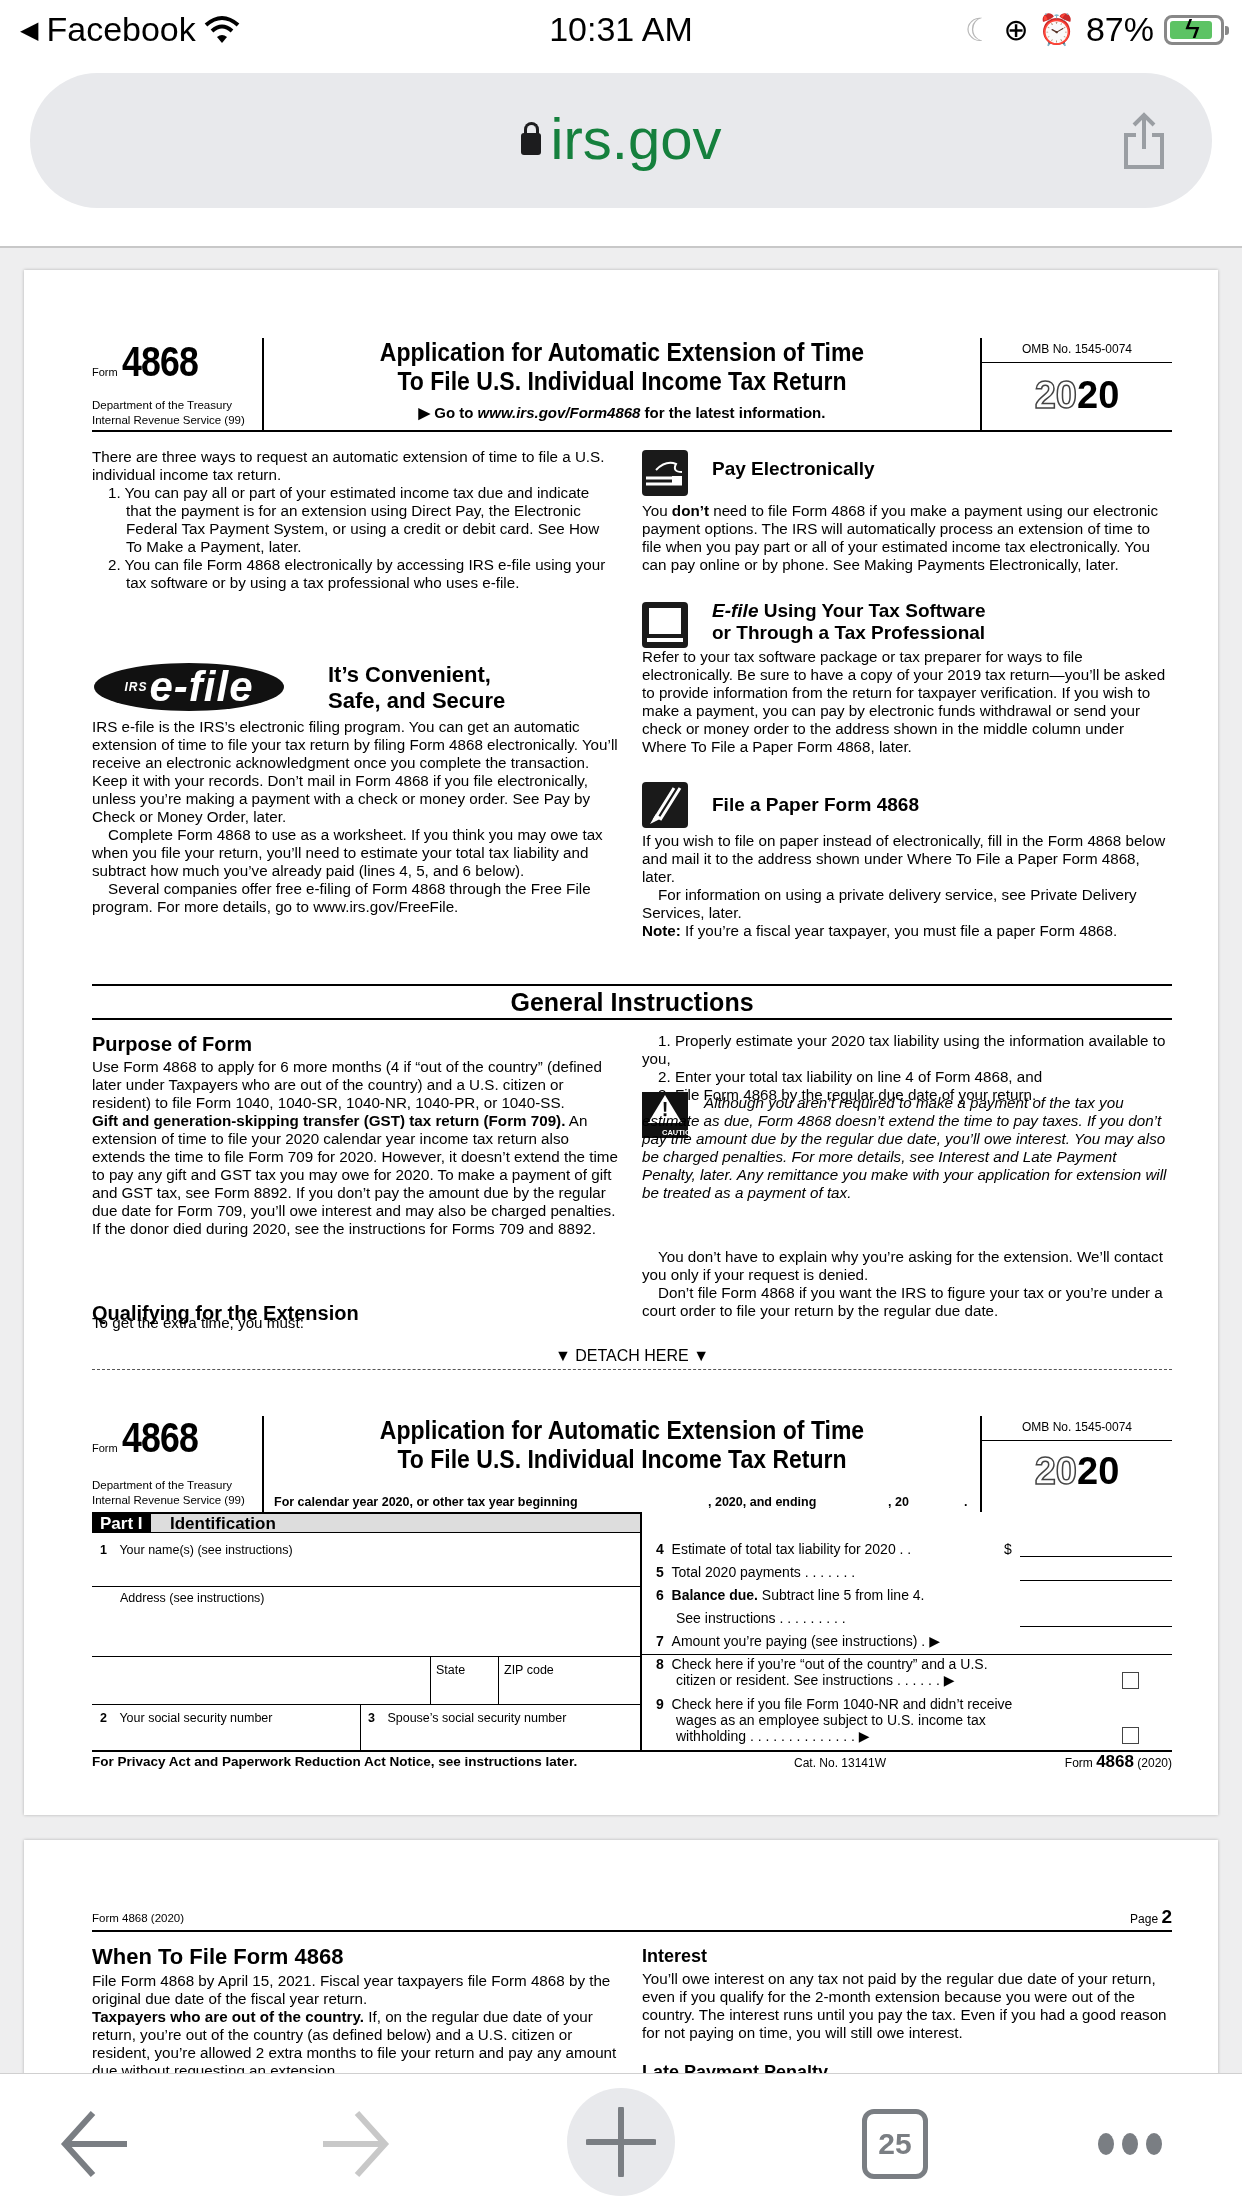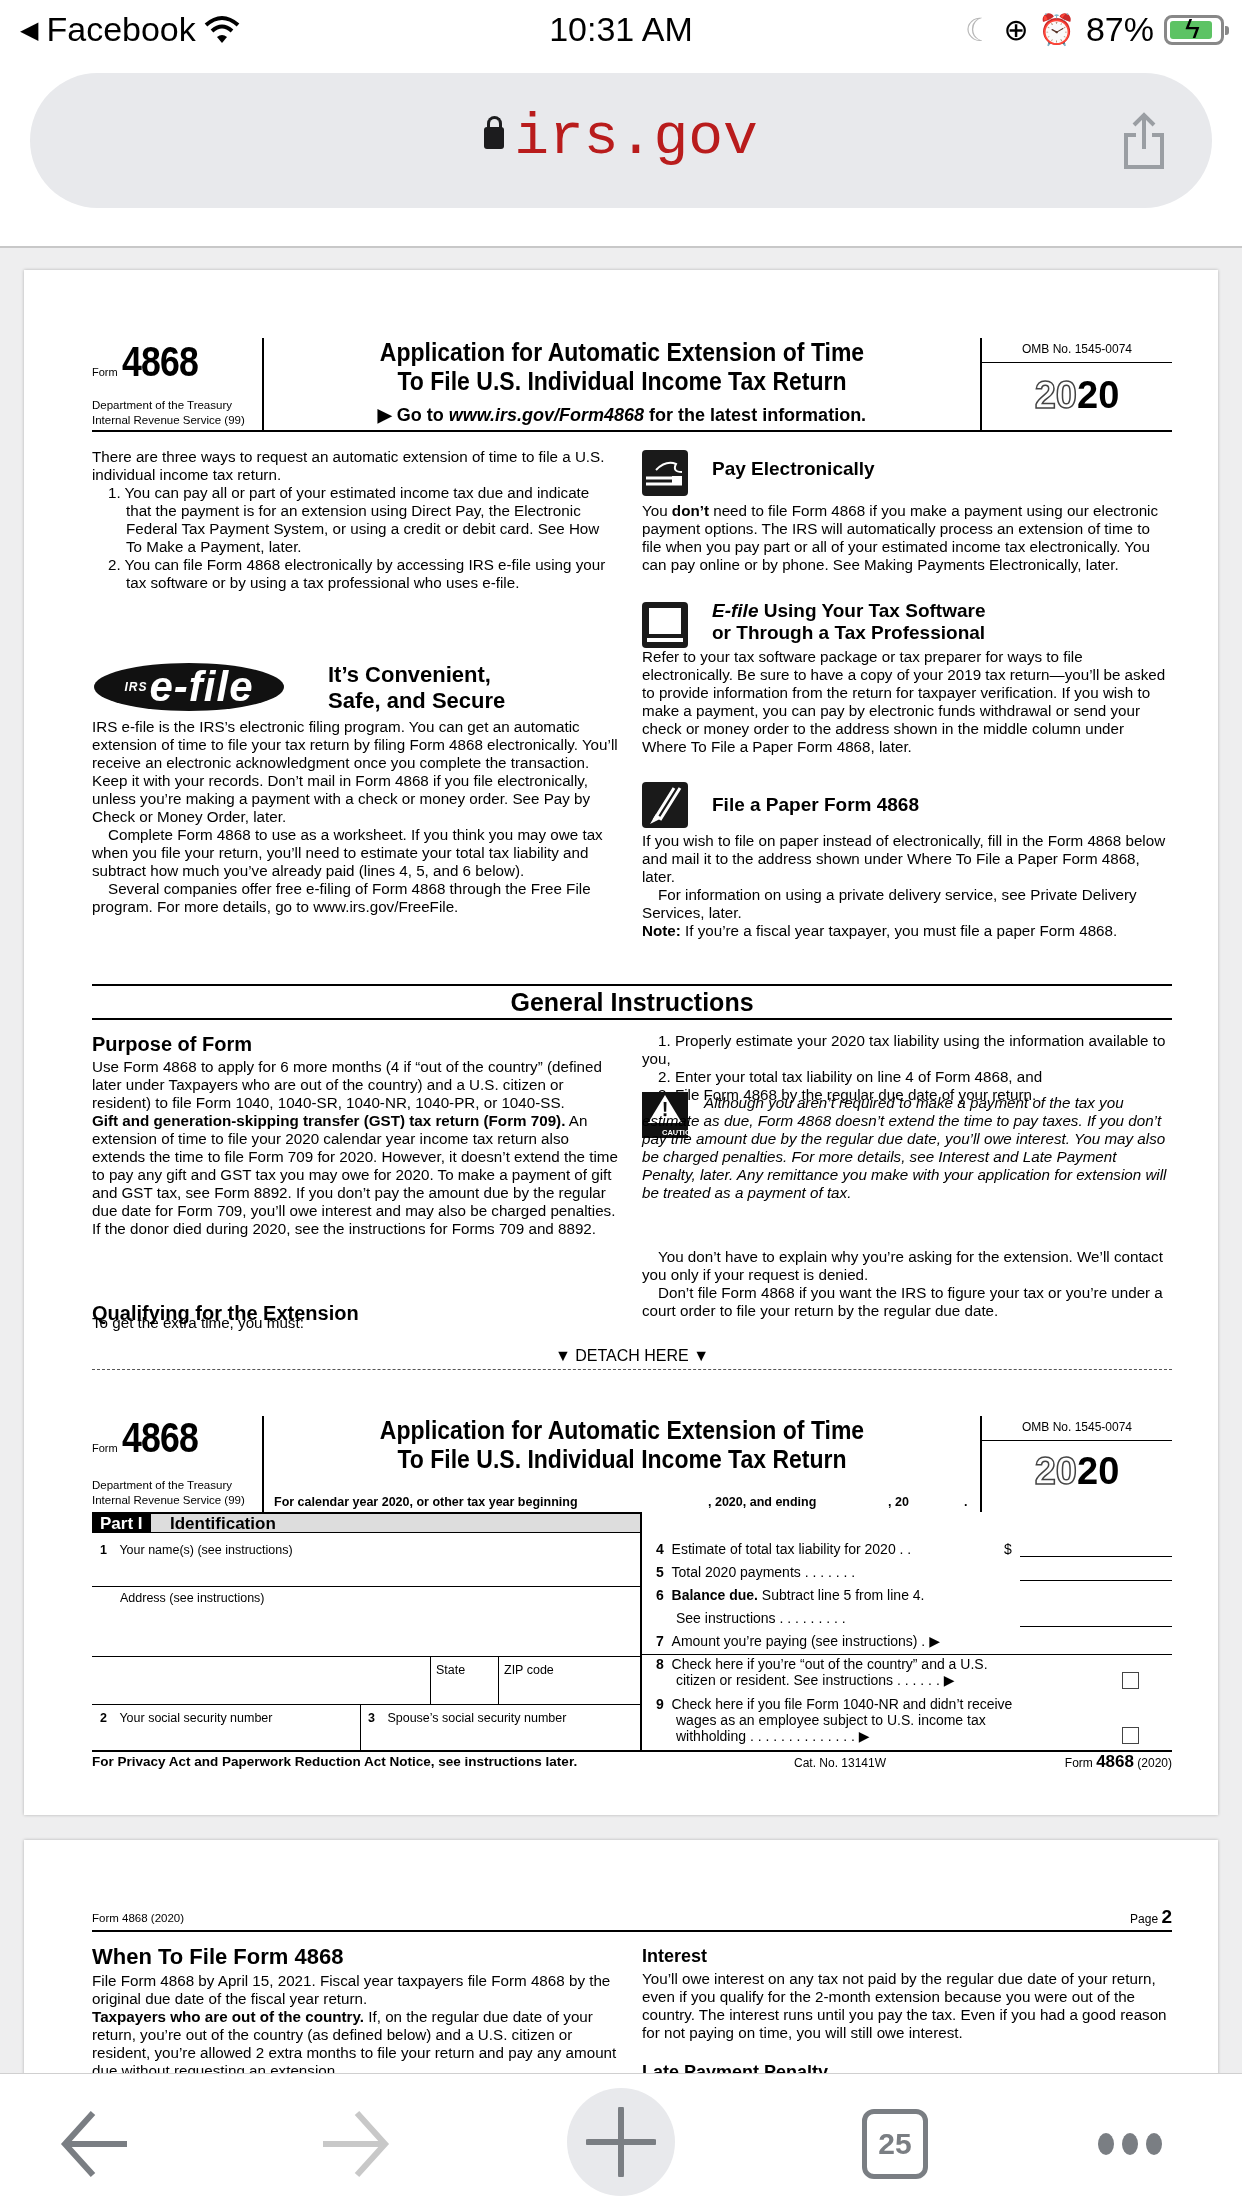--- a/index.html
+++ b/index.html
@@ -13,39 +13,39 @@
   .sb-time { position: absolute; left: 0; right: 0; top: 10px; text-align: center; font-size: 34px; }
   .sb-right { position: absolute; right: 18px; top: 10px; font-size: 34px; display: flex; align-items: center; gap: 10px; }
   .moon { color: #b8b8b8; font-size: 32px; }
   .battery { width: 60px; height: 30px; border: 3px solid #888; border-radius: 8px; position: relative; display: inline-block; }
   .battery .fill { position: absolute; left: 3px; top: 3px; bottom: 3px; background: #5dc364; border-radius: 3px; }
   .battery .bolt { position: absolute; left: 18px; top: -5px; font-size: 28px; color: #000; }
   .battery::after { content: ""; position: absolute; right: -8px; top: 8px; width: 4px; height: 9px; background: #888; border-radius: 0 3px 3px 0; }
 
   
   .urlbar { position: absolute; left: 30px; top: 73px; width: 1182px; height: 135px; background: #e8e9ec; border-radius: 68px; }
-  .url { position: absolute; left: 0; right: 0; top: 32px; text-align: center; font-size: 58px; color: #b91c1c; font-family: Liberation Mono, monospace; }
+  .url { position: absolute; left: 0; right: 0; top: 32px; text-align: center; font-size: 58px; color: #15803d; }
   .lock { display: inline-block; width: 20px; height: 22px; background: #1c1c1e; border-radius: 3px; position: relative; margin-right: 10px; vertical-align: 4px; }
   .lock::before { content: ""; position: absolute; left: 3px; top: -11px; width: 9px; height: 12px; border: 3px solid #1c1c1e; border-bottom: none; border-radius: 8px 8px 0 0; }
   .share { position: absolute; right: 46px; top: 38px; width: 44px; height: 60px; }
 
   .sep-line { position: absolute; left: 0; top: 246px; width: 1242px; height: 2px; background: #c8c8c8; }
   .viewer-bg { position: absolute; left: 0; top: 248px; width: 1242px; height: 1825px; background: #eeeeef; }
 
   .page { position: absolute; left: 24px; width: 1194px; background: #fff; box-shadow: 0 0 3px rgba(0,0,0,0.25); overflow: hidden; }
   .page1 { top: 270px; height: 1545px; }
   .page2 { top: 1840px; height: 300px; }
 
   
   .abs { position: absolute; }
   .hdr-form-label { font-size: 11px; }
   .hdr-num { font-family: "Liberation Sans", sans-serif; font-weight: bold; font-size: 42px; letter-spacing: -1px; transform: scaleX(0.85); transform-origin: left; display: inline-block; }
   .hdr-dept { font-size: 11.5px; line-height: 15px; }
   .hdr-title { font-size: 25px; font-weight: bold; text-align: center; line-height: 29px; transform: scaleX(0.92); }
-  .hdr-sub { font-size: 18px; text-align: center; font-weight: bold; }
+  .hdr-sub { font-size: 15px; text-align: center; font-weight: bold; }
   .omb { font-size: 12px; text-align: center; }
   .year { font-size: 38px; font-weight: bold; text-align: center; }
   .year .outline { color: #fff; -webkit-text-stroke: 1.5px #444; }
   .vline { position: absolute; width: 1.5px; background: #000; }
   .hline { position: absolute; height: 2px; background: #000; }
 
   .body-text { font-size: 15.2px; line-height: 18px; }
   .body-text p { margin: 0; }
   .ind { text-indent: 16px; }
   .ol-item { padding-left: 34px; text-indent: -18px; }

